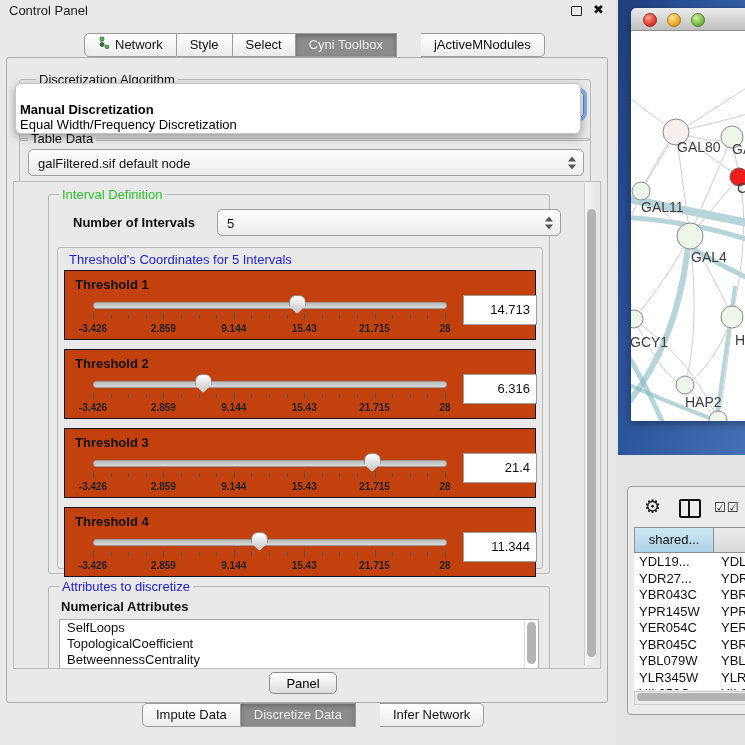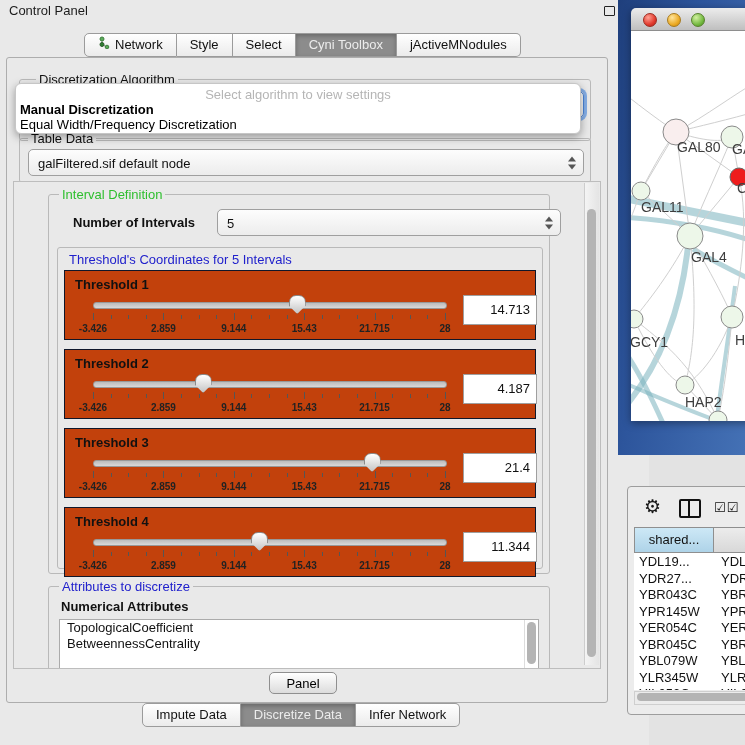--- a/index.html
+++ b/index.html
@@ -1,31 +1,31 @@
 <!DOCTYPE html>
 <html><head>
 <meta charset="utf-8">
 <style>
   html,body{margin:0;padding:0;background:#e3e3e3;}
   .app{position:relative;width:745px;height:745px;overflow:hidden;
        font-family:"Liberation Sans","DejaVu Sans",sans-serif;color:#111;
        background:#e3e3e3;-webkit-font-smoothing:antialiased;}
   
-  .control-panel{position:absolute;left:0;top:0;width:616px;height:745px;background:#e9e9e9;padding-left:33px;}
+  .control-panel{position:absolute;left:0;top:0;width:616px;height:745px;background:#e9e9e9;}
   .cp-titlebar{position:absolute;left:0;top:0;width:100%;height:20px;}
   .cp-title{position:absolute;left:9px;top:3px;font-size:13px;color:#1c1c1c;}
   .float-ic{position:absolute;right:34px;top:6px;width:9px;height:8px;border:1.5px solid #222;border-radius:1px;}
   .close-ic{position:absolute;right:12px;top:2px;font-size:13px;font-weight:bold;color:#111;}
   
   .segbar{position:absolute;white-space:nowrap;}
   .seg{display:inline-block;height:22px;line-height:22px;padding:0 13px;font-size:13px;
        background:linear-gradient(#ffffff,#ebebeb);border:1px solid #9b9b9b;border-left:none;
        color:#111;vertical-align:top;}
   .seg:first-child{border-left:1px solid #9b9b9b;border-radius:5px 0 0 5px;}
-  .seg:last-child{border-radius:0 5px 5px 0;}
+  .seg:last-child{border-radius:0 5px 5px 0;margin-left:24px;}
   .seg.sel{background:#8c8c8c;color:#ececec;box-shadow:inset 0 2px 4px rgba(0,0,0,.25);}
   .net-ic{display:inline-block;width:12px;height:13px;margin:0 5px -2px 0;}
   .top-tabs{left:84px;top:33px;}
   .bottom-tabs{left:142px;top:703px;}
   
   .main-panel{position:absolute;left:6px;top:57px;width:600px;height:644px;
               border:1px solid #adadad;border-radius:3px;background:#e9e9e9;}
   .group{position:absolute;border:1px solid #b9b9b9;border-radius:3px;}
   .group-title{position:absolute;font-size:13px;background:#e9e9e9;padding:0 3px;line-height:14px;}
   .gt-green{color:#2ebf2e;}
@@ -138,21 +138,20 @@
         <span class="group-title" style="left:16px;top:-7px;">Discretization Algorithm</span>
         <div class="combo focus" style="left:6px;top:11px;width:556px;height:25px;">
           <span class="stepper">
               <span class="arr up"></span>
               <span class="arr dn"></span>
             </span>
         </div>
       </div>
 
       <div class="popup">
-        <div class="popup-prompt">Select algorithm to view settings</div>
         <div class="popup-opt b">Manual Discretization</div>
         <div class="popup-opt r">Equal Width/Frequency Discretization</div>
       </div>
 
       <div class="group" style="left:12px;top:80px;width:570px;height:43px;">
         <span class="group-title" style="left:8px;top:-7px;color:#111;">Table Data</span>
         <div class="combo" style="left:8px;top:10px;width:554px;height:25px;">
           <span class="cv">galFiltered.sif default node</span>
           <span class="stepper">
               <span class="arr up"></span>
@@ -237,21 +236,21 @@
                     <span class="tickmark minor" style="left: 268px;"></span>
                     <span class="tlabel" style="left: 215.2px;">15.43</span>
                     <span class="tickmark major" style="left: 285.6px;"></span>
                     <span class="tickmark minor" style="left: 303.2px;"></span>
                     <span class="tickmark minor" style="left: 320.8px;"></span>
                     <span class="tickmark minor" style="left: 338.4px;"></span>
                     <span class="tlabel" style="left: 285.6px;">21.715</span>
                     <span class="tickmark major" style="left: 356px;"></span>
                     <span class="tlabel" style="left: 356px;">28</span>
                   </div>
-    <div class="value-box">4.187</div>
+    <div class="value-box">6.316</div>
   </div>
 
   <div class="threshold-box">
     <div class="th-label">Threshold 3</div>
     <div class="slider">
       <div class="track"></div>
       <div class="thumb" style="left: 274.574px;"></div>
     <span class="tickmark major" style="left: 4px;"></span>
                     <span class="tickmark minor" style="left: 21.6px;"></span>
                     <span class="tickmark minor" style="left: 39.2px;"></span>
@@ -319,20 +318,21 @@
     <div class="value-box">11.344</div>
   </div>
 </div>
           </div>
         </div>
 
         <div class="group" style="left:34px;top:404px;width:500px;height:150px;">
           <span class="group-title gt-blue" style="left:10px;top:-7px;">Attributes to discretize</span>
           <span class="attr-sub">Numerical Attributes</span>
           <div class="listbox" id="attrList">
+            <div class="attr-item">SelfLoops</div>
               <div class="attr-item">TopologicalCoefficient</div>
               <div class="attr-item">BetweennessCentrality</div>
               <div class="lb-sb">
                 <div class="thumb-v2"></div>
               </div>
           </div>
         </div>
 
         <div class="sb-v">
             <div class="thumb-v"></div>

